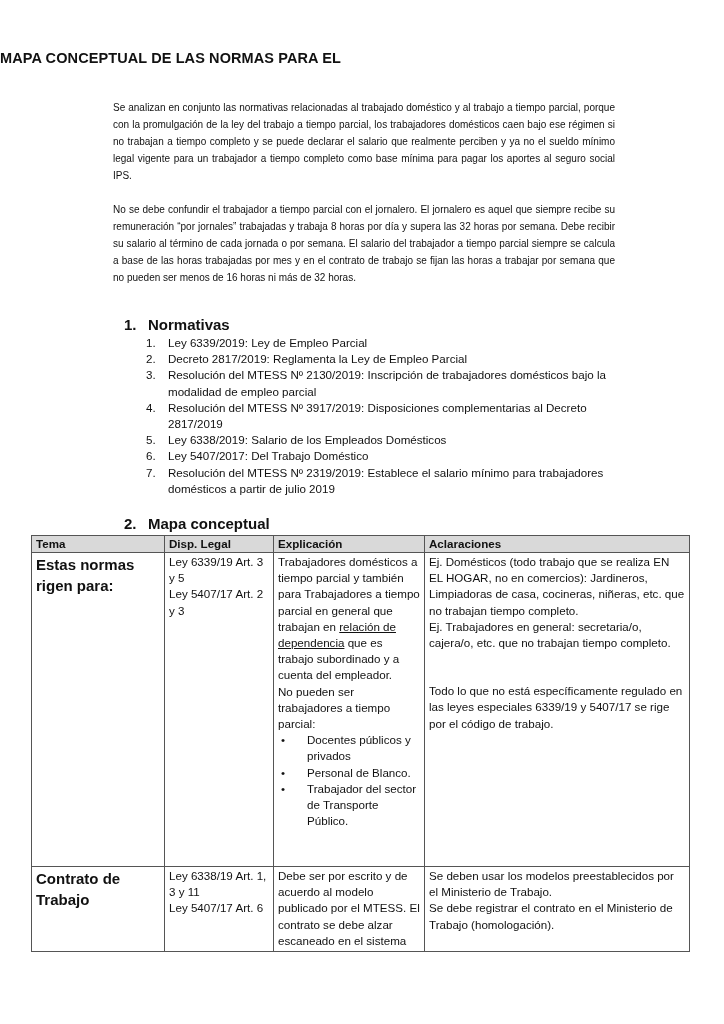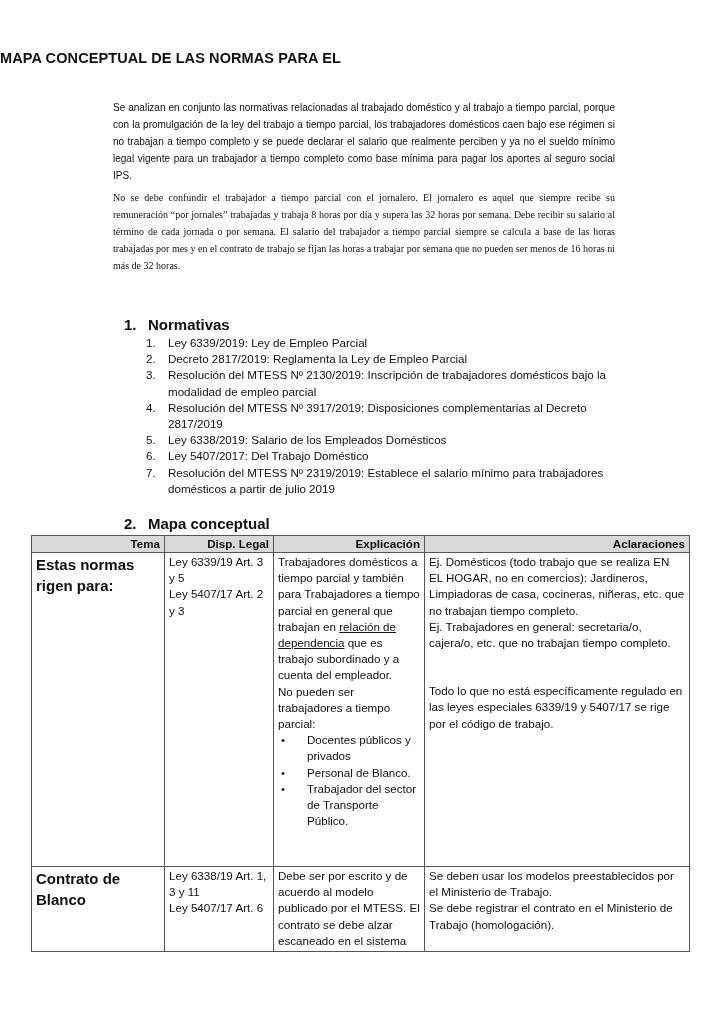--- a/index.html
+++ b/index.html
@@ -9,21 +9,21 @@
     }
     .title {
       position: absolute; left: 0; top: 48px; width: 724px; text-align: left;
       font-weight: bold; font-size: 14.5px; line-height: 20px; letter-spacing: 0.1px;
     }
     .para {
       position: absolute; left: 113px; width: 502px; text-align: justify;
       font-size: 10px; line-height: 17px;
     }
     .p1 { top: 99px; }
-    .p2 { top: 189px; font-family: Liberation Serif, serif; }
+    .p2 { top: 201px; }
     .section-heading {
       position: absolute; left: 124px; font-weight: bold; font-size: 15px; line-height: 20px;
     }
     .section-heading .num { display: inline-block; width: 24px; }
     .h1 { top: 315px; }
     .h2 { top: 514px; }
     .norm-list {
       position: absolute; left: 146px; top: 335px; width: 480px;
       margin: 0; padding: 0; list-style: none;
       font-size: 11.6px; line-height: 16.2px;
@@ -34,21 +34,21 @@
 
     table.map {
       position: absolute; left: 31px; top: 535px; width: 658px;
       border-collapse: collapse; table-layout: fixed;
       font-size: 11.6px; line-height: 16.2px;
     }
     table.map th, table.map td {
       border: 1px solid #555; vertical-align: top; padding: 1px 4px 2px 4px;
     }
     table.map th {
-      background: #d9d9d9; font-weight: bold; text-align: right; font-size: 11.6px;
+      background: #d9d9d9; font-weight: bold; text-align: left; font-size: 11.6px;
       line-height: 14px; padding: 1px 4px;
     }
     td.tema { font-weight: bold; font-size: 15px; line-height: 21px; padding-left: 6px; margin-top: 6px; }
     .u { text-decoration: underline; }
     ul.bullets { margin: 0; padding: 0; list-style: none; }
     ul.bullets li { display: flex; }
     ul.bullets .b { width: 26px; flex: 0 0 26px; padding-left: 3px; }
     ul.bullets .bt { flex: 1; }
     .gap { height: 32px; }
   </style>
@@ -142,21 +142,21 @@
         </ul>
       </td>
       <td>
         <div>Ej. Domésticos (todo trabajo que se realiza EN EL HOGAR, no en comercios): Jardineros, Limpiadoras de casa, cocineras, niñeras, etc. que no trabajan tiempo completo.</div>
         <div>Ej. Trabajadores en general: secretaria/o, cajera/o, etc. que no trabajan tiempo completo.</div>
         <div class="gap"></div>
         <div>Todo lo que no está específicamente regulado en las leyes especiales 6339/19 y 5407/17 se rige por el código de trabajo.</div>
       </td>
     </tr>
     <tr style="height:81px">
-      <td class="tema">Contrato de Blanco</td>
+      <td class="tema">Contrato de Trabajo</td>
       <td>
         <div>Ley 6338/19 Art. 1, 3 y 11</div>
         <div>Ley 5407/17 Art. 6</div>
       </td>
       <td>Debe ser por escrito y de acuerdo al modelo publicado por el MTESS. El contrato se debe alzar escaneado en el sistema</td>
       <td>
         <div>Se deben usar los modelos preestablecidos por el Ministerio de Trabajo.</div>
         <div>Se debe registrar el contrato en el Ministerio de Trabajo (homologación).</div>
       </td>
     </tr>

